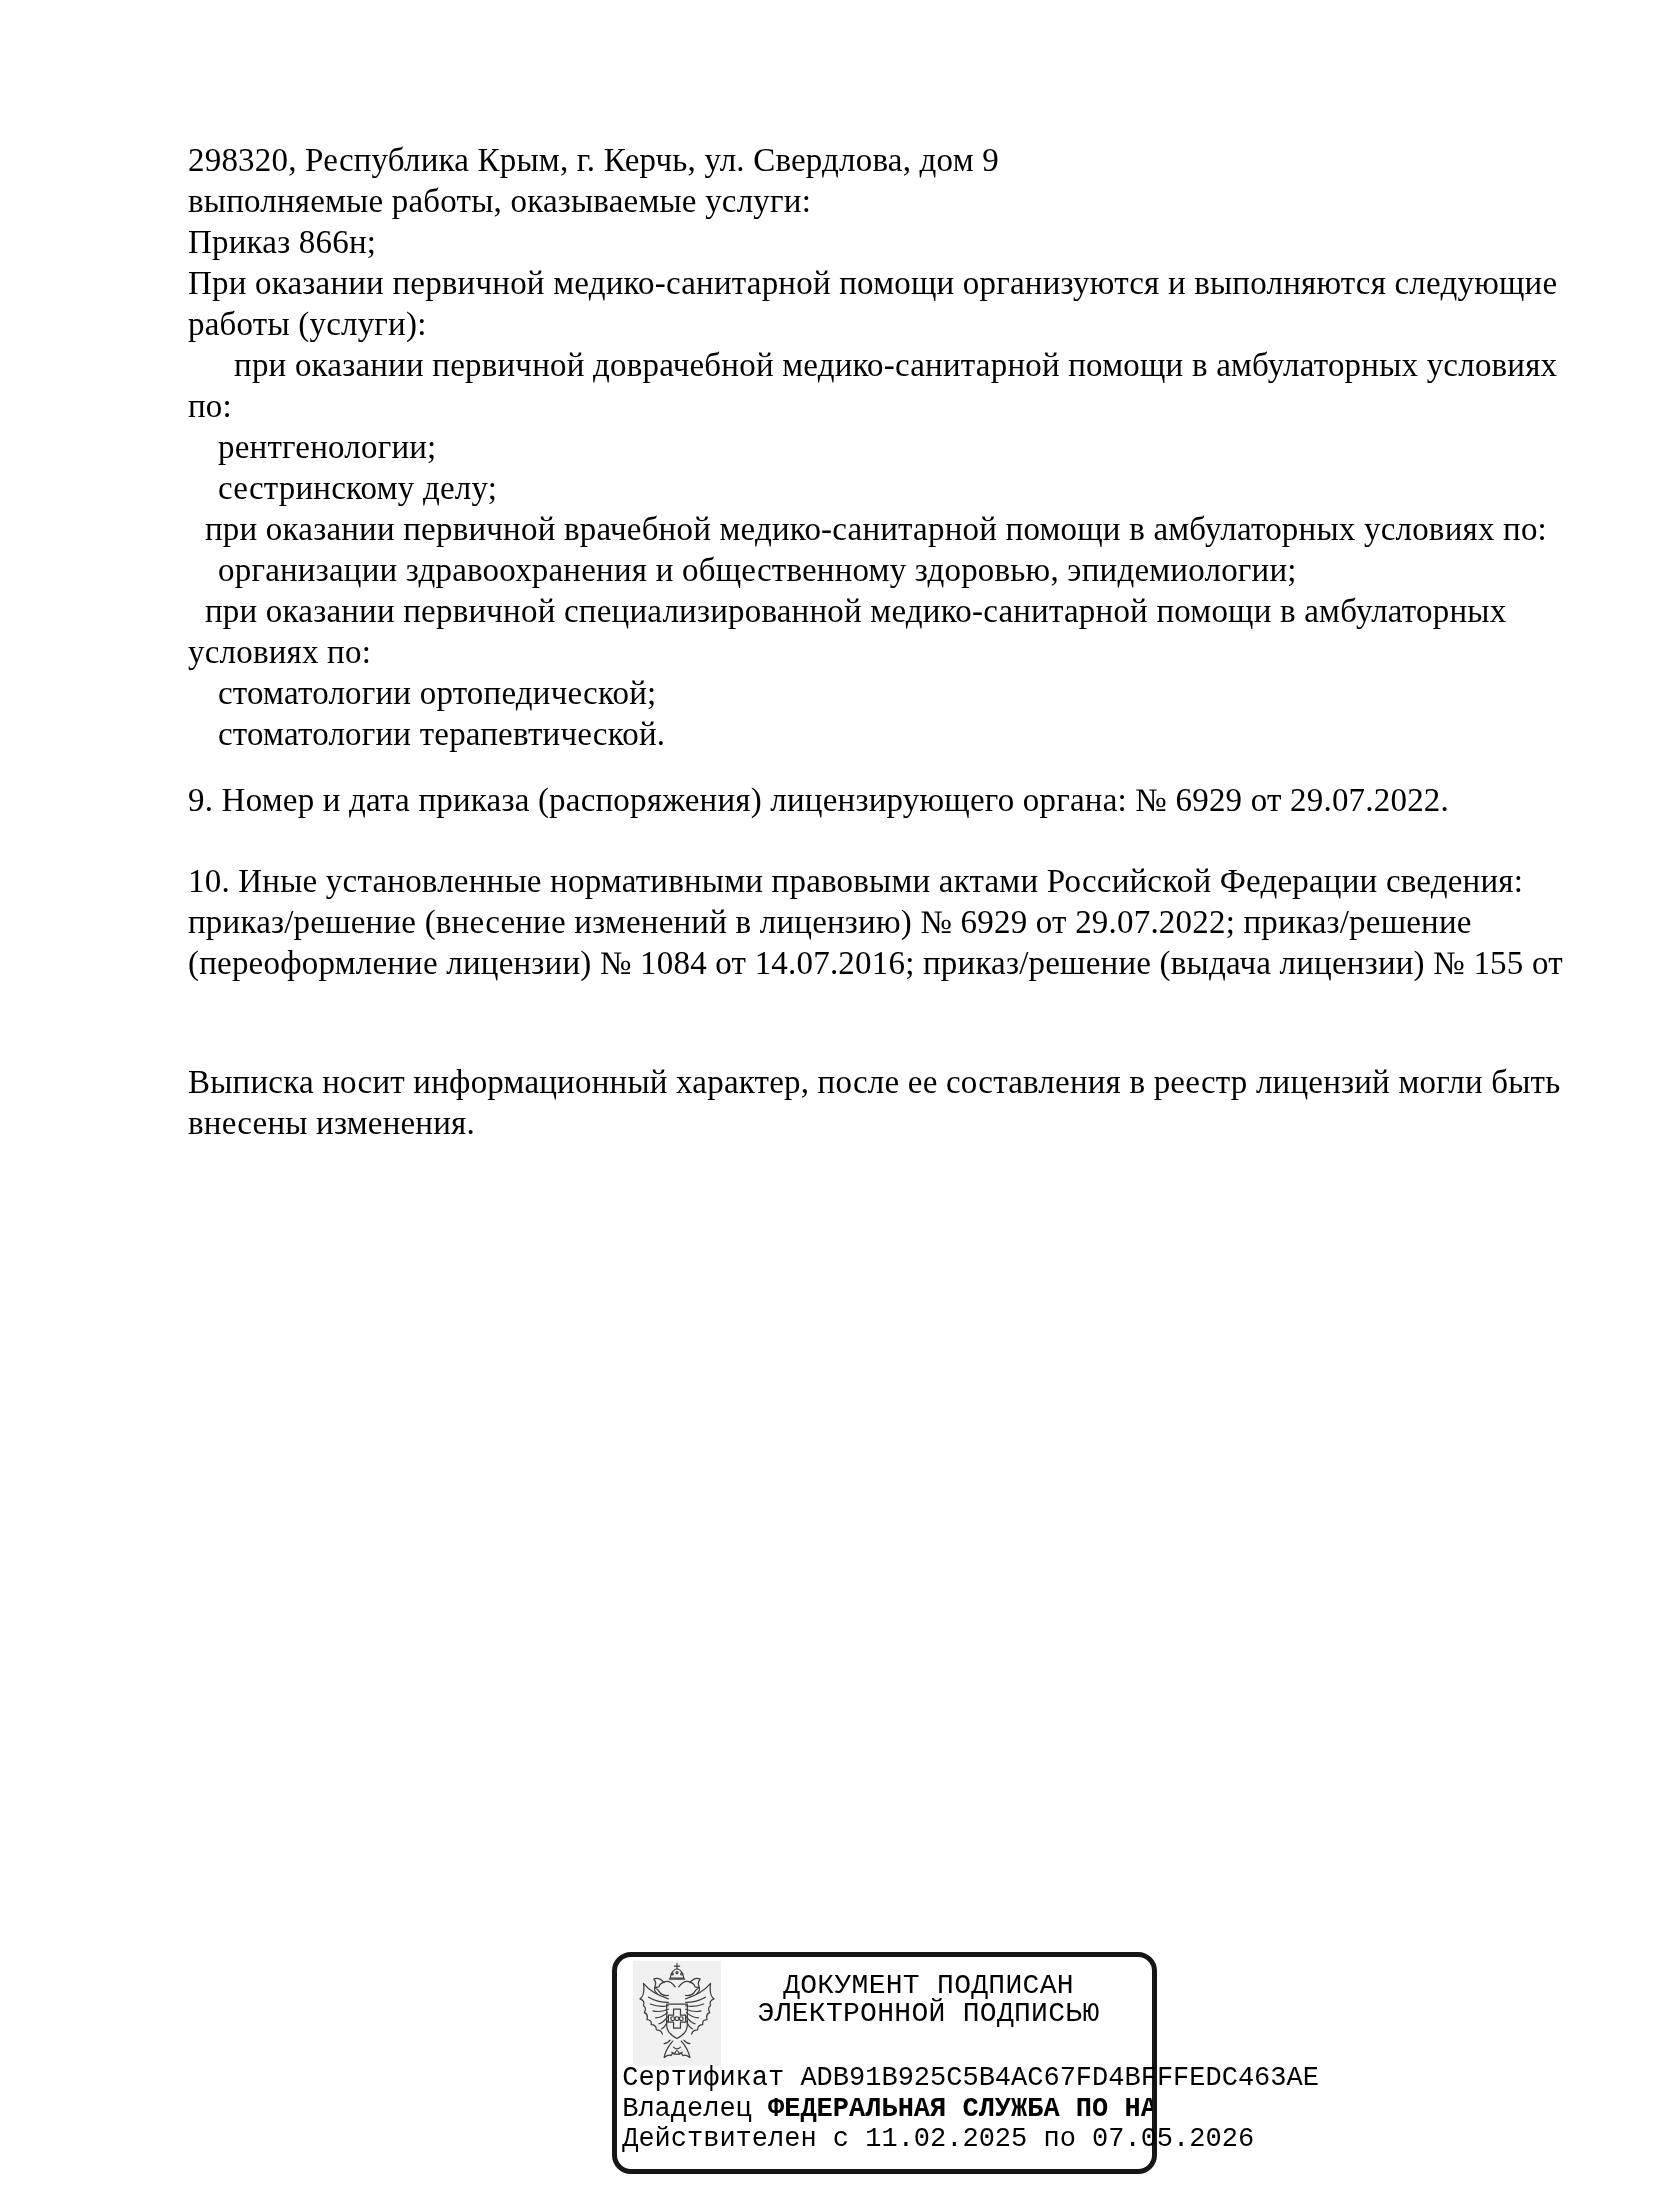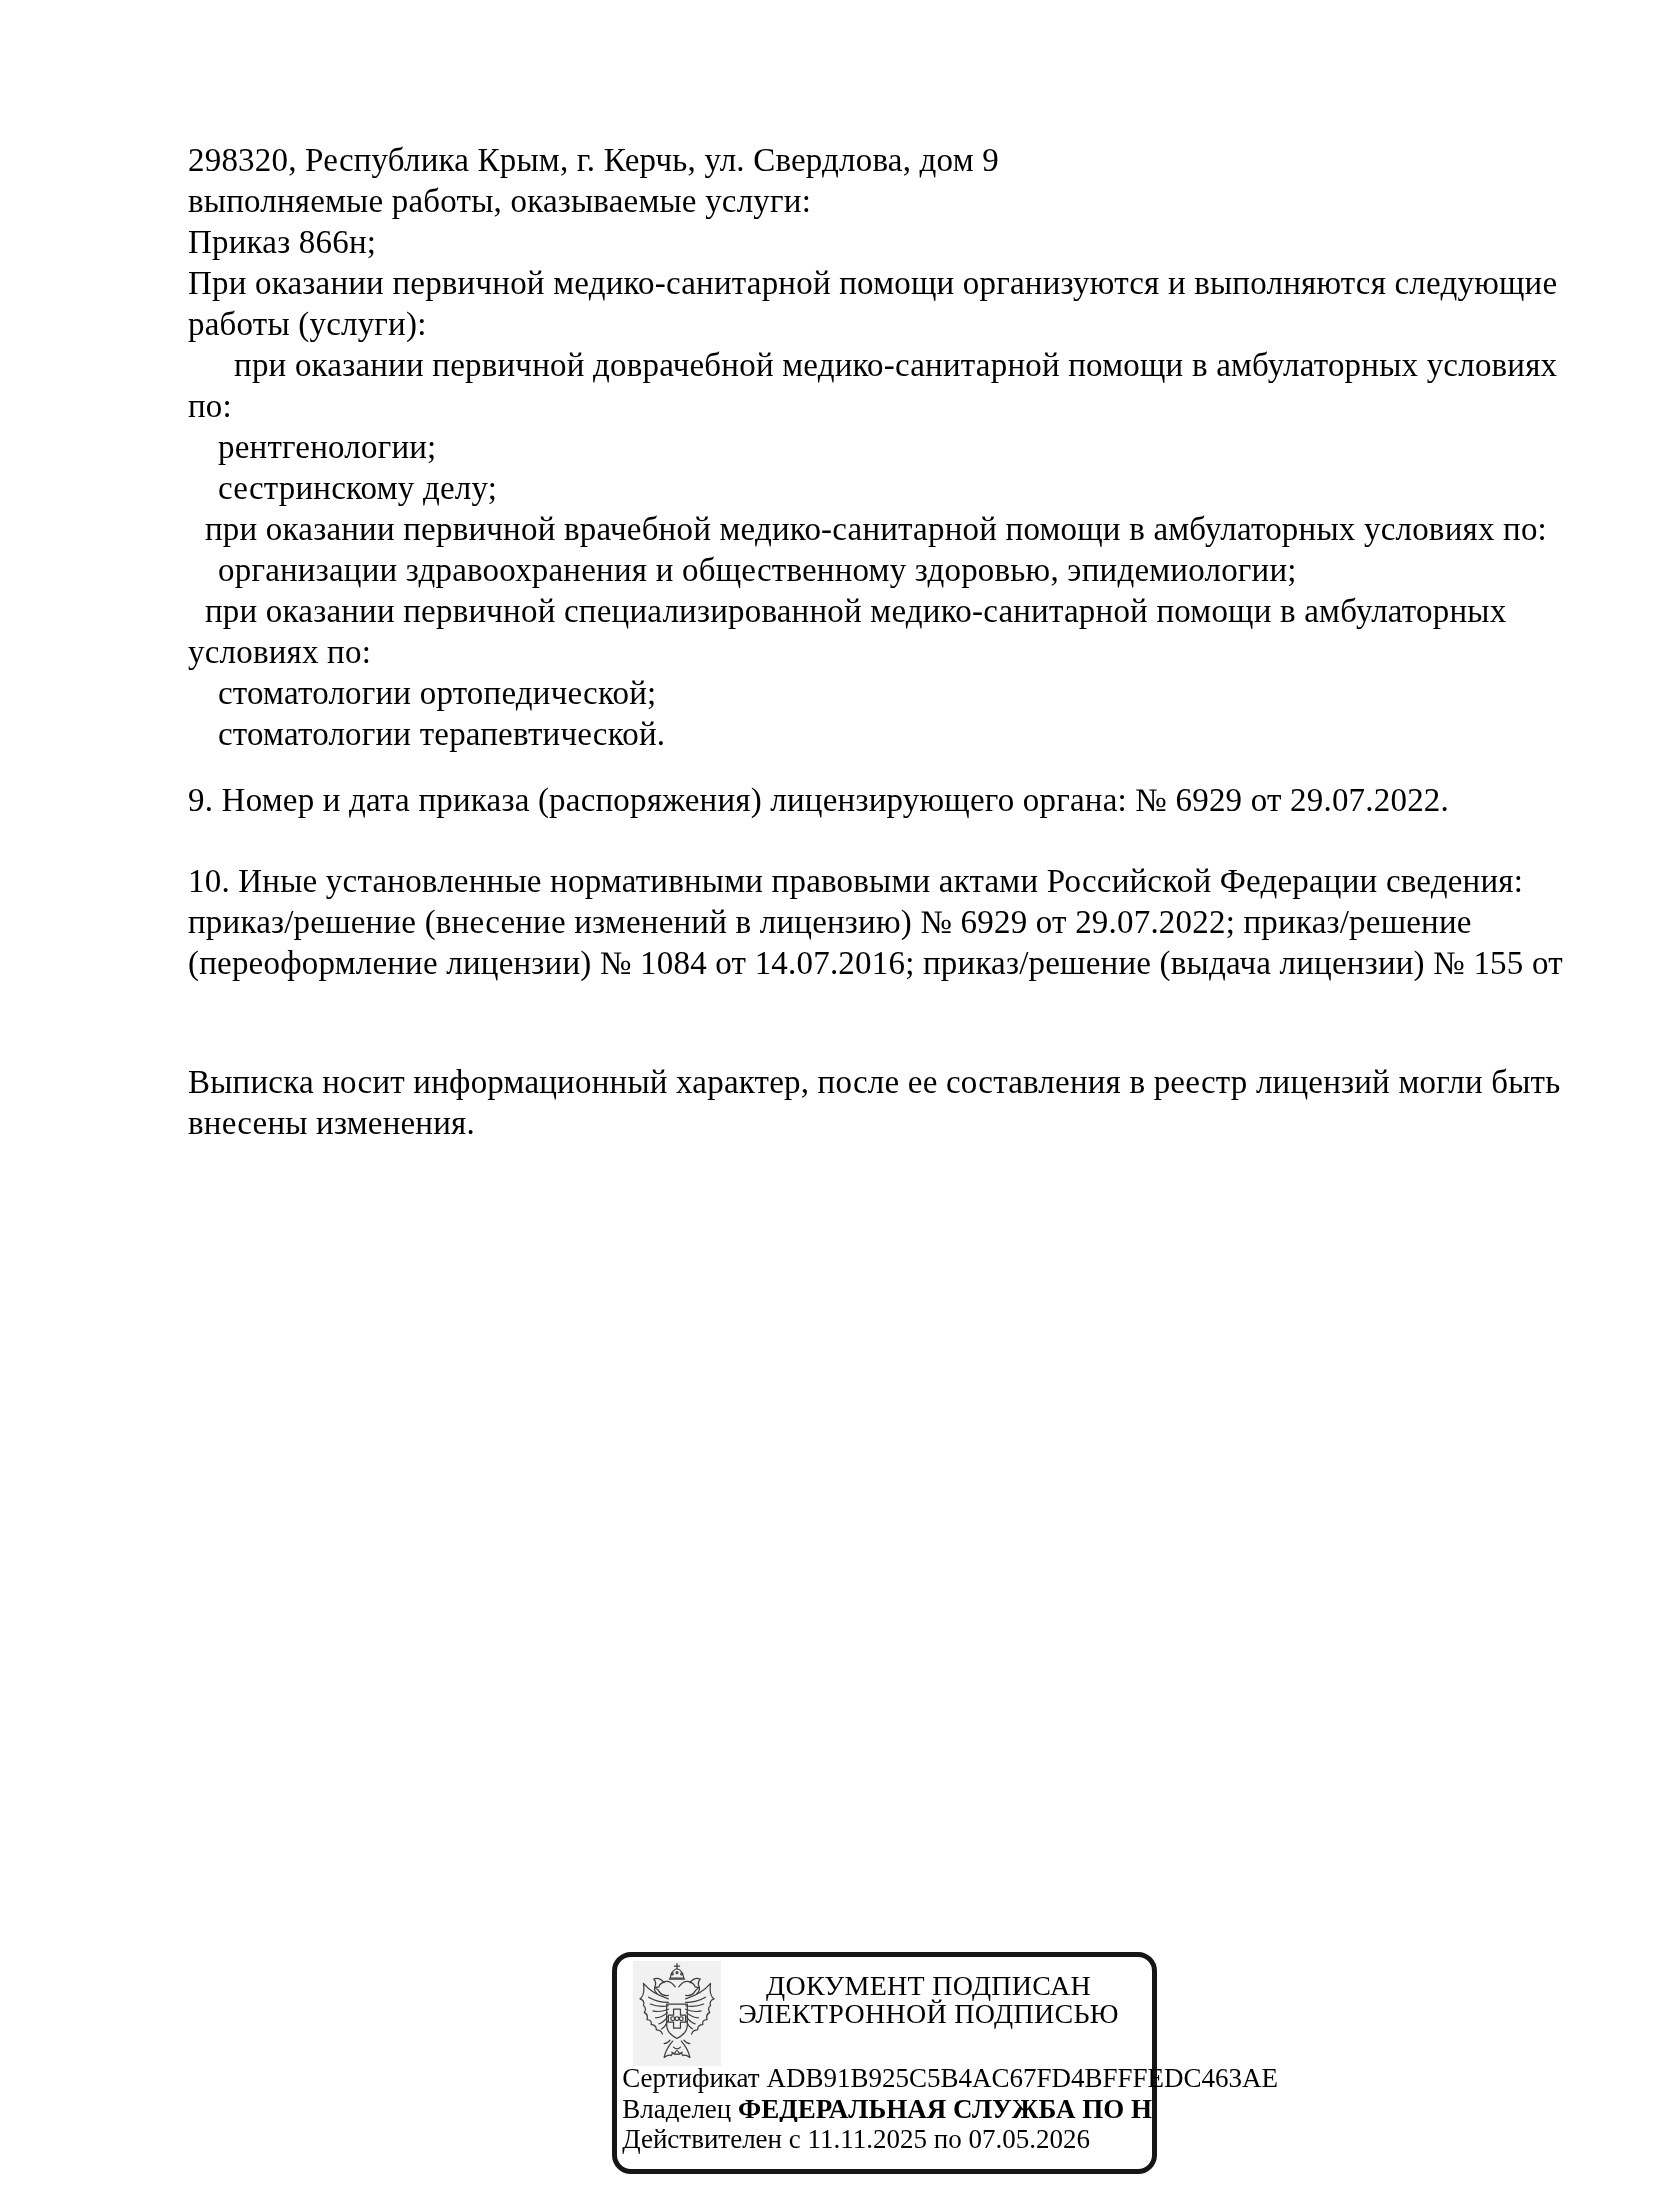--- a/index.html
+++ b/index.html
@@ -24,20 +24,21 @@
   
   .stamp {
     position: absolute;
     left: 612px;
     top: 1952px;
     width: 545px;
     height: 222px;
     border: 5.2px solid #161616;
     border-radius: 19px;
     background: #ffffff;
+    font-family: Liberation Mono, monospace;
   }
   .emblem {
     position: absolute;
     left: 15.5px;
     top: 4.3px;
     width: 88px;
     height: 105px;
     background: #f1f1f1;
   }
   .emblem svg { width: 100%; height: 100%; display: block; }
@@ -156,15 +157,15 @@
   <div class="stamp-line" style="top:108px">
     <span>Сертификат</span>
     <span>ADB91B925C5B4AC67FD4BFFFEDC463AE</span>
   </div>
 
   <div class="stamp-line clip" style="top:139px">
     <span>Владелец</span>
     <span class="bold">ФЕДЕРАЛЬНАЯ СЛУЖБА ПО НАДЗОРУ В СФ</span>
   </div>
 
-  <div class="stamp-line" style="top:169px">Действителен с 11.11.2025 по 07.05.2026</div>
+  <div class="stamp-line" style="top:169px">Действителен с 11.02.2025 по 07.05.2026</div>
 </div>
 
 
 </body></html>

